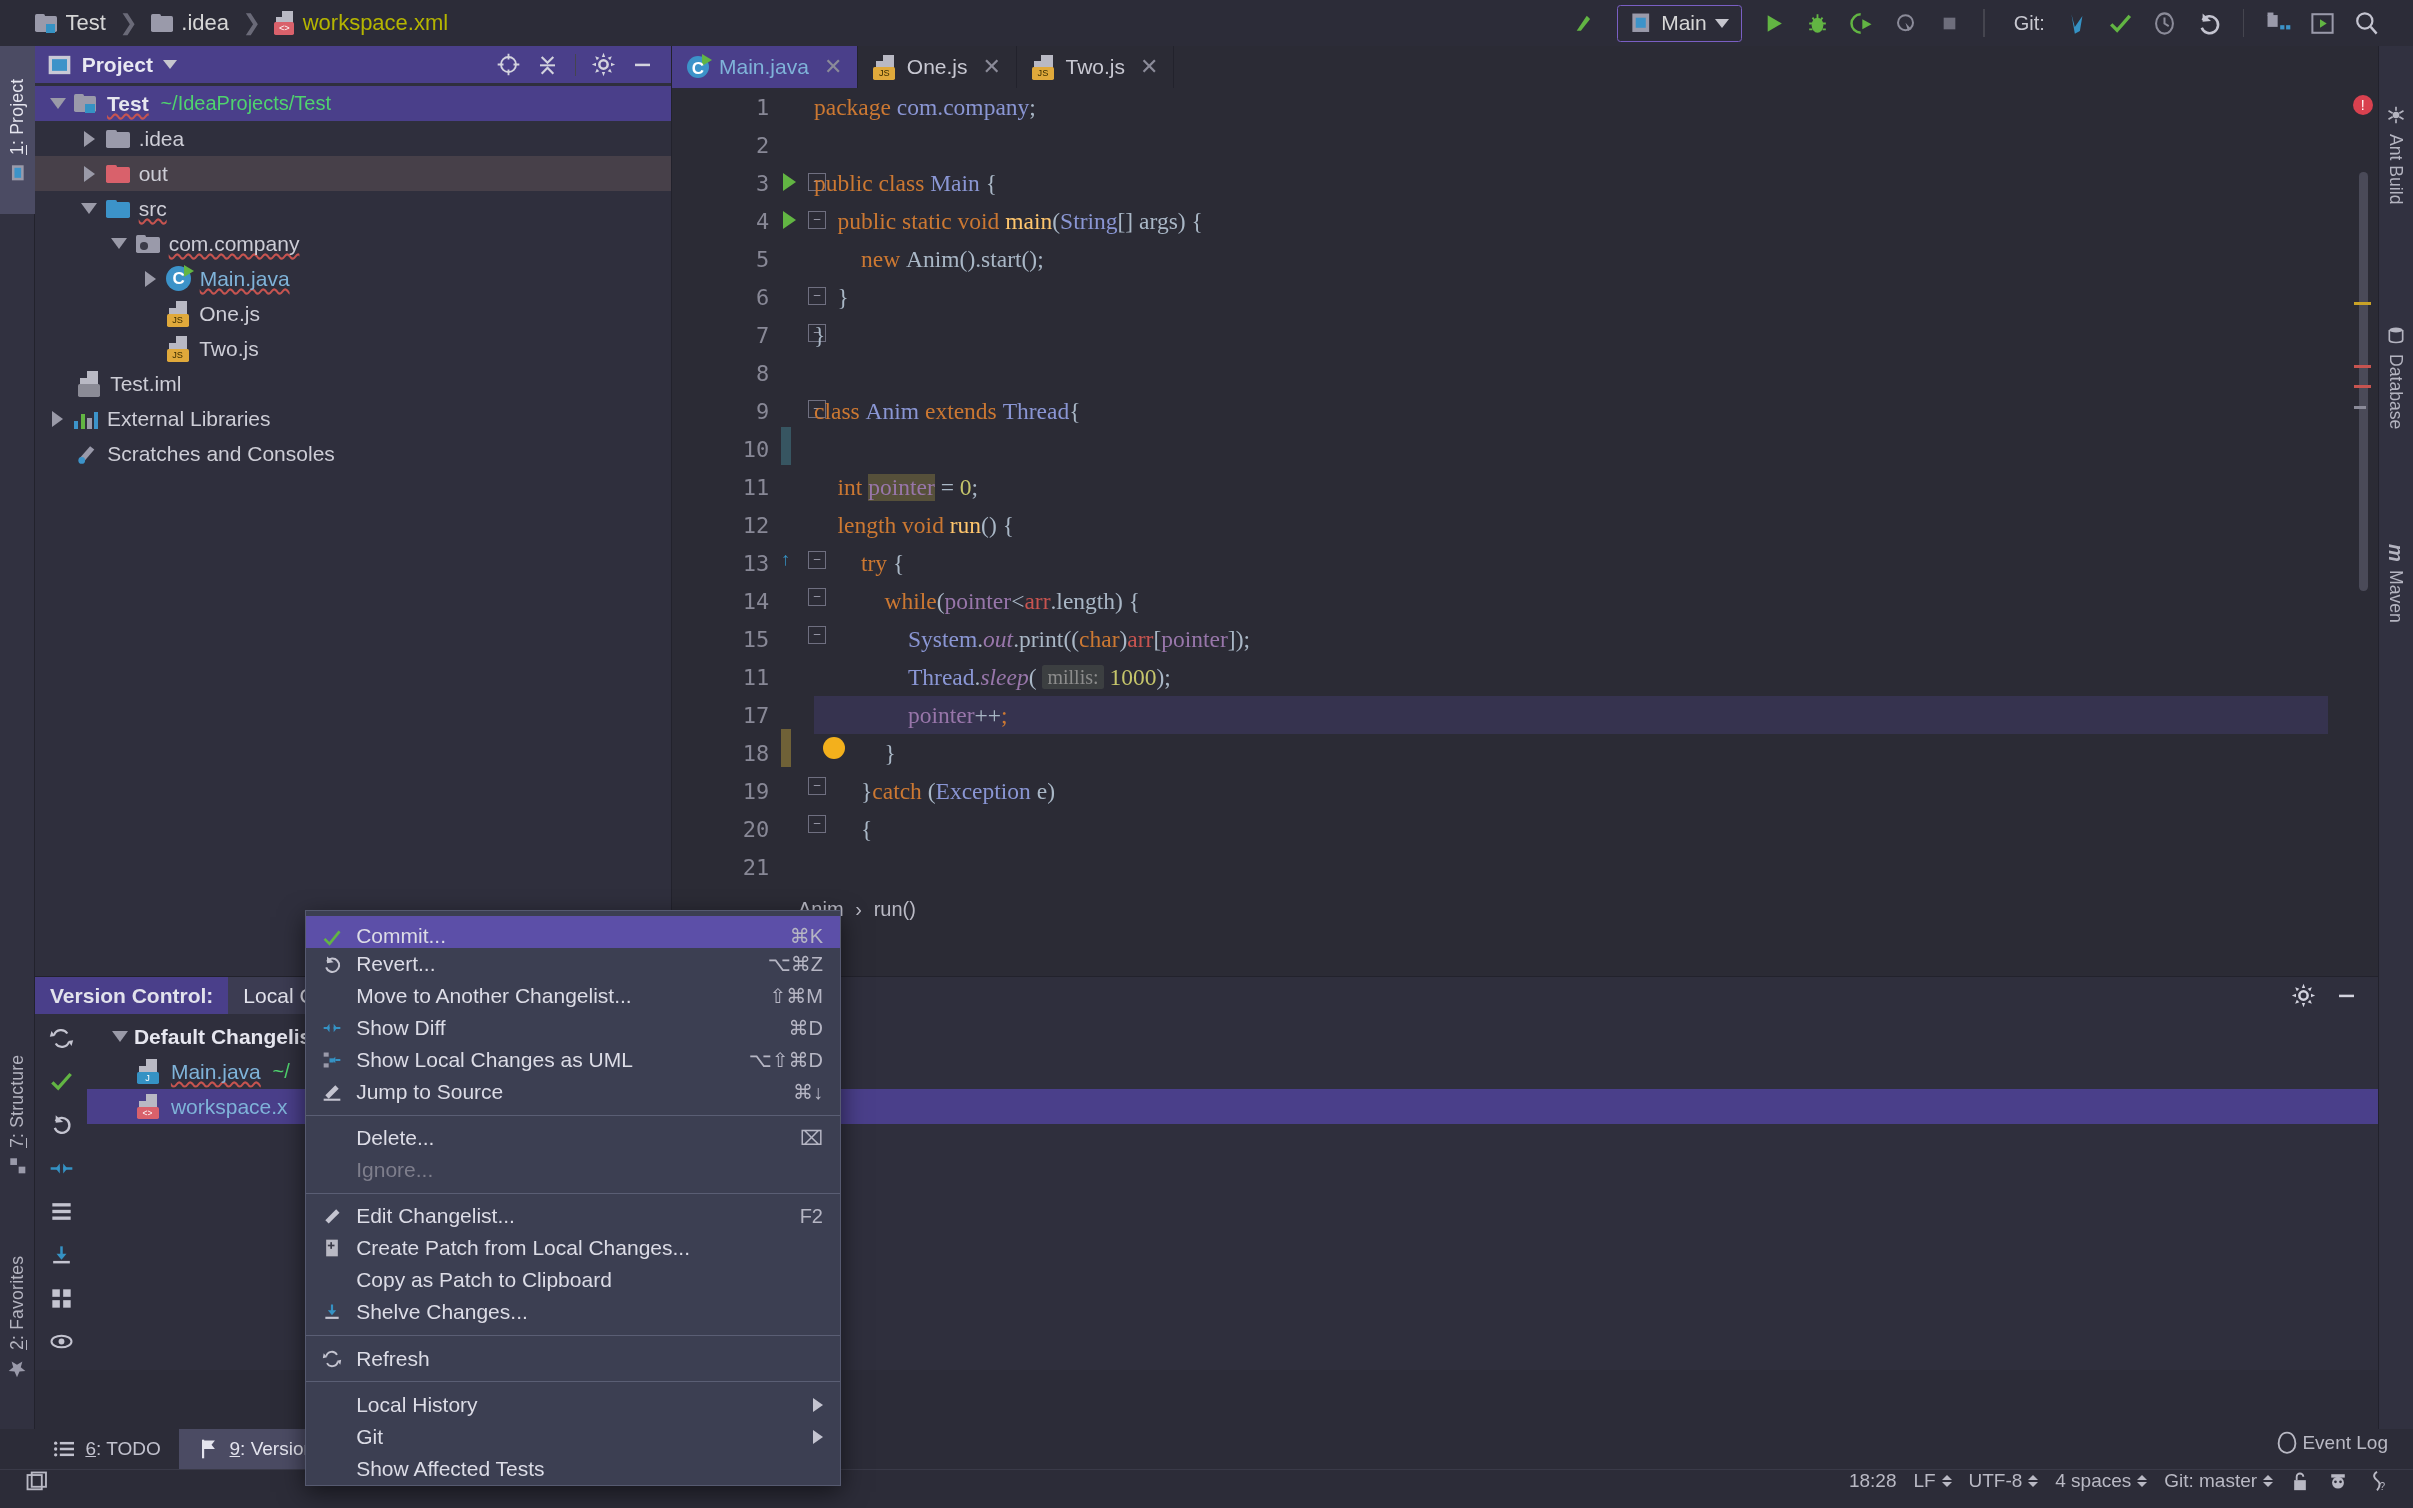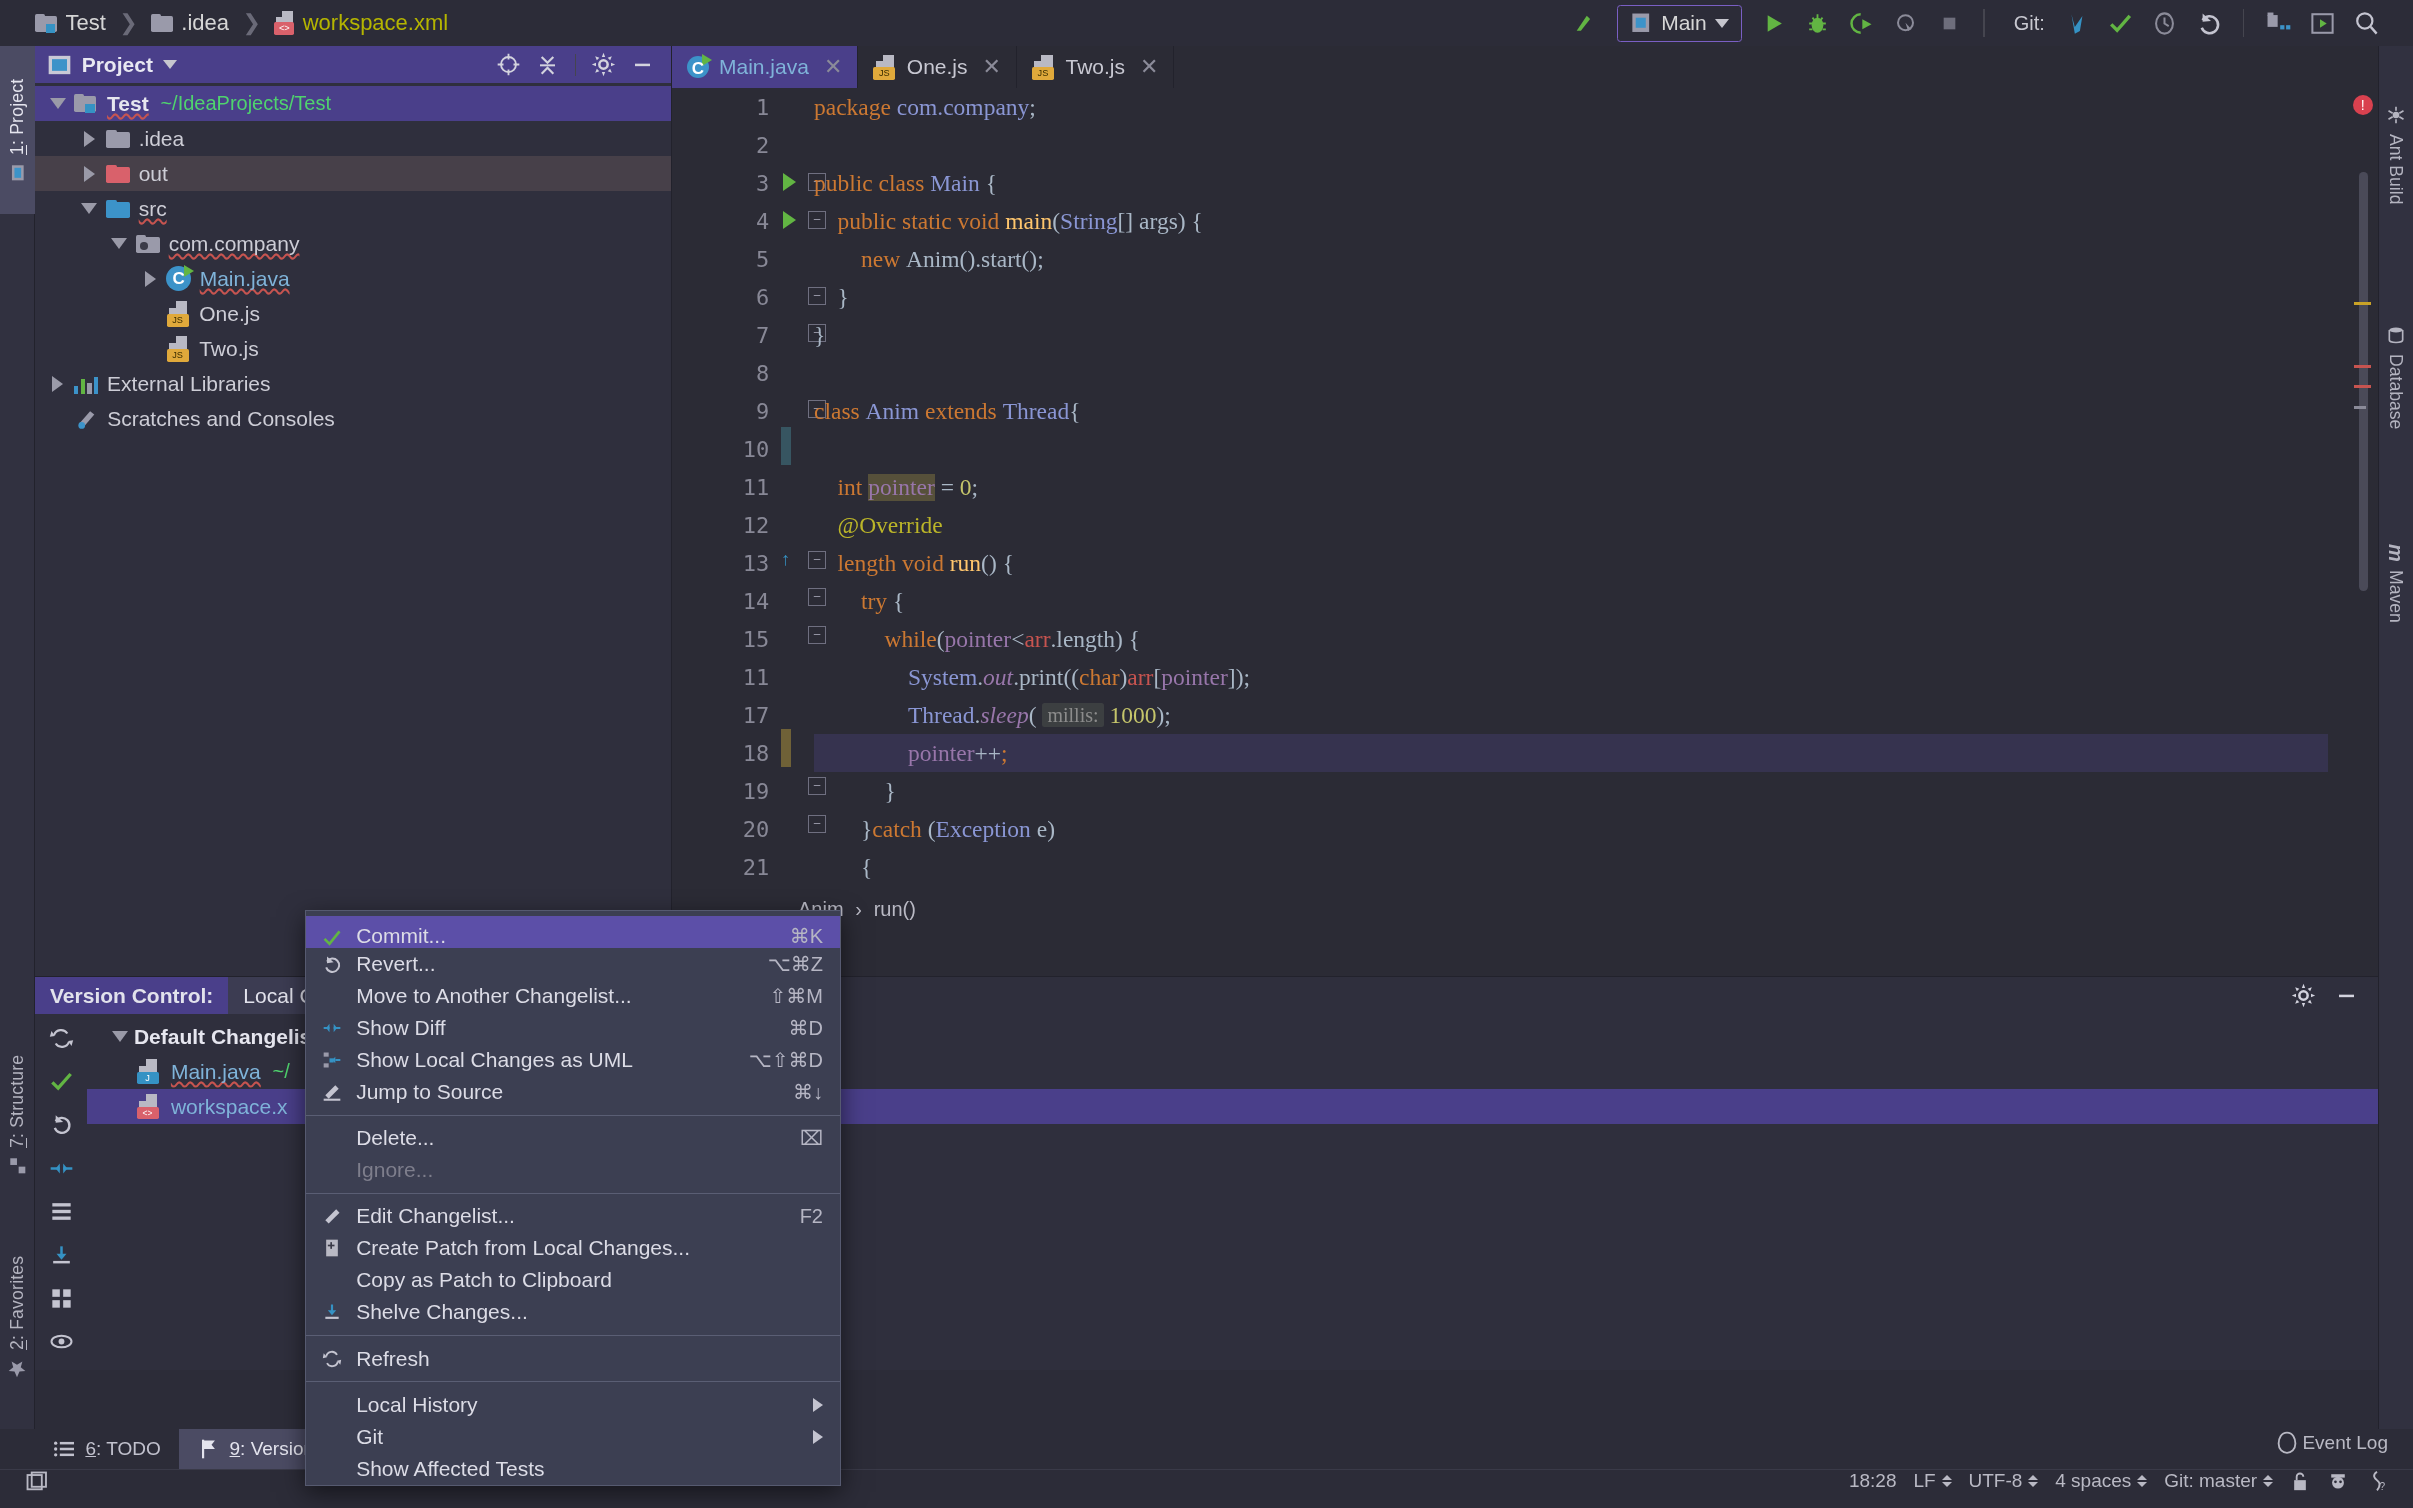--- a/index.html
+++ b/index.html
@@ -540,20 +540,30 @@
         <span class="ticon">
           <span class="fi">
               <span class="sheet"></span>
               <span class="fold"></span>
               <span class="bdg js">JS</span>
             </span>
         </span>
         <span class="tlabel">Two.js</span>
       </div>
 
+      <div class="tnode" style="padding-left:40px">
+        <span class="ticon">
+          <span class="fi">
+              <span class="sheet"></span>
+              <span class="fold"></span>
+              <span class="bdg gray"></span>
+            </span>
+        </span>
+        <span class="tlabel">Test.iml</span>
+      </div>
 
       <div class="tnode" style="padding-left:8.4px">
         <span class="twist">
             <span class="tri-r"></span>
           </span>
         <span class="ticon">
           <span class="barsicon">
               <i style="height:8.4px;background:#3c93c9"></i>
               <i style="height:15px;background:#62b543"></i>
               <i style="height:11px;background:#9a9aaa"></i>
@@ -651,21 +661,20 @@
           <div class="cline"></div>
           <div class="cline"><span class="k">public class </span><span class="t">Main</span><span class="s"> {</span></div>
           <div class="cline"><span class="k">    public static void </span><span class="m">main</span><span class="s">(</span><span class="t">String</span><span class="s">[] args) {</span></div>
           <div class="cline"><span class="s">        </span><span class="k">new </span><span class="s">Anim().start();</span></div>
           <div class="cline"><span class="s">    }</span></div>
           <div class="cline"><span class="s">}</span></div>
           <div class="cline"></div>
           <div class="cline"><span class="k">class </span><span class="t">Anim</span><span class="k"> extends </span><span class="t">Thread</span><span class="s">{</span></div>
           <div class="cline"></div>
           <div class="cline"><span class="k">    int </span><span class="f hl-ident">pointer</span><span class="s"> = </span><span class="n">0</span><span class="s">;</span></div>
-          <div class="cline"><span class="an">    @Override</span></div>
           <div class="cline"><span class="k">    length void </span><span class="m">run</span><span class="s">() {</span></div>
           <div class="cline"><span class="s">        </span><span class="k">try</span><span class="s"> {</span></div>
           <div class="cline"><span class="s">            </span><span class="k">while</span><span class="s">(</span><span class="f">pointer</span><span class="s">&lt;</span><span class="r">arr</span><span class="s">.length) {</span></div>
           <div class="cline"><span class="s">                </span><span class="t">System</span><span class="s">.</span><span class="fi2">out</span><span class="s">.print((</span><span class="k">char</span><span class="s">)</span><span class="r">arr</span><span class="s">[</span><span class="f">pointer</span><span class="s">]);</span></div>
           <div class="cline"><span class="s">                </span><span class="t">Thread</span><span class="s">.</span><span class="fi2">sleep</span><span class="s">( </span><span class="hint">millis:</span><span class="s"> </span><span class="n">1000</span><span class="s">);</span></div>
           <div class="cline hl"><span class="s">                </span><span class="f">pointer</span><span class="s">++</span><span class="k">;</span></div>
           <div class="cline"><span class="s">            }</span></div>
           <div class="cline"><span class="s">        }</span><span class="k">catch</span><span class="s"> (</span><span class="t">Exception</span><span class="s"> e)</span></div>
           <div class="cline"><span class="s">        {</span></div>
         </div>

